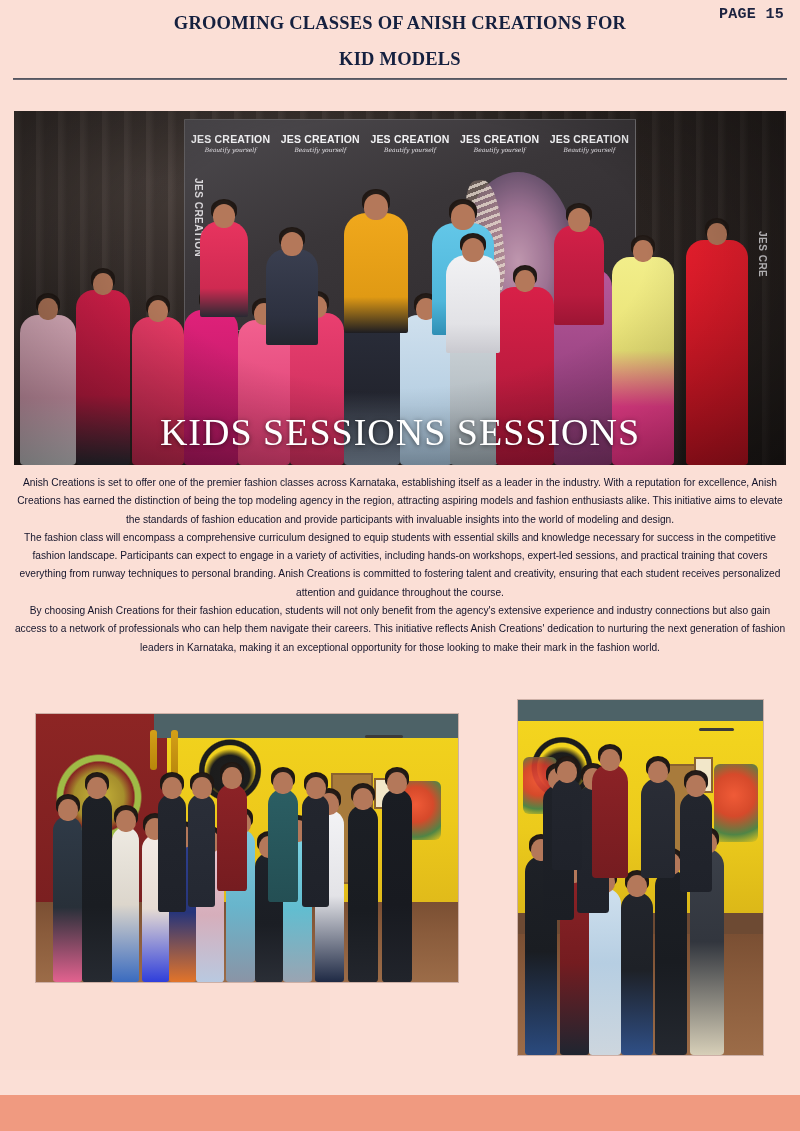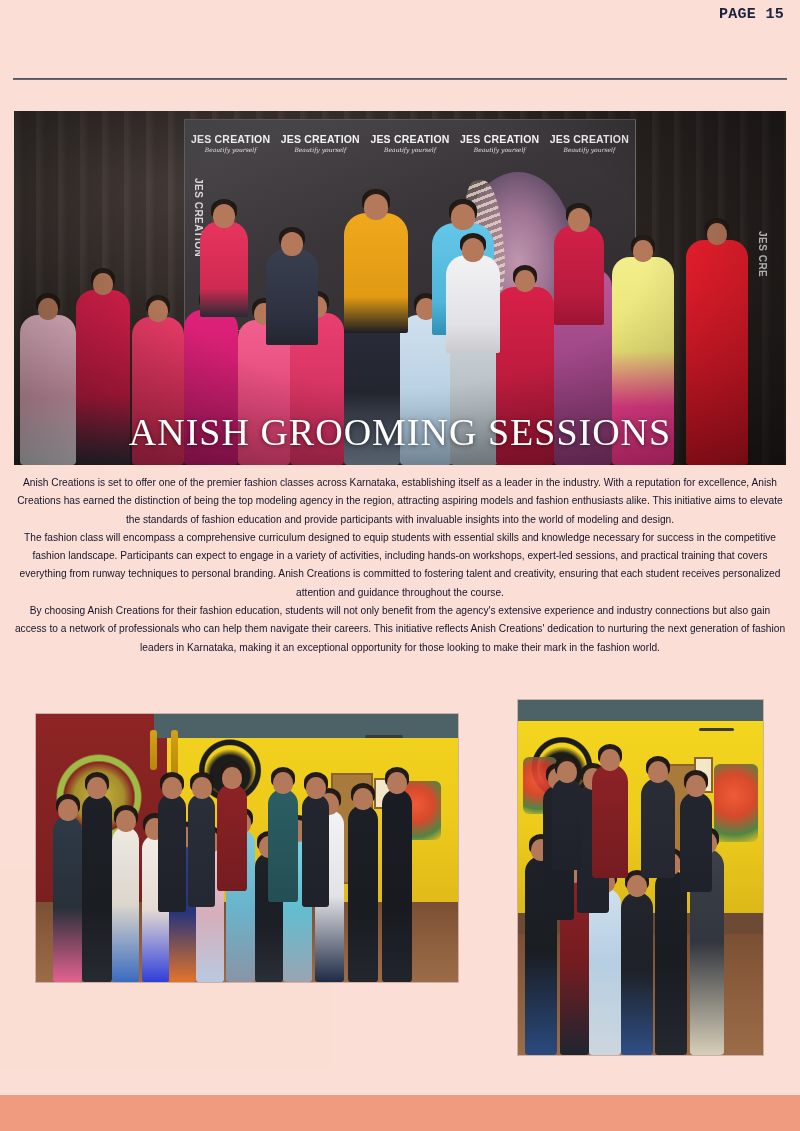--- a/index.html
+++ b/index.html
@@ -355,20 +355,24 @@
 </style>
 </head>
 <body>
 
 <div class="page">
 
   <div class="tint-panel"></div>
 
   <div class="page-number">PAGE 15</div>
 
+  <div class="doc-title">
+    <span>GROOMING CLASSES OF ANISH CREATIONS FOR</span>
+    <span class="line2">KID MODELS</span>
+  </div>
 
   <div class="title-rule"></div>
 
   <div class="hero-photo">
     <div class="hero-bg"></div>
     <div class="hero-curtain"></div>
 
     <div class="hero-banner">
       <div class="banner-row">
         <div class="banner-logo">
@@ -472,21 +476,21 @@
           <span class="hair" style="top:-22px;width:26px;height:20px;"></span>
           <span class="head" style="top:-17px;width:22px;height:24px;"></span>
         </div>
       <div class="kid" style="left:432px;bottom:112px;width:54px;height:98px;background:linear-gradient(180deg,#f2f2f4 0%,#e2e2e6 70%,#c9c9cf 100%);border-radius:20px 20px 2px 2px;">
           <span class="hair" style="top:-22px;width:26px;height:20px;"></span>
           <span class="head" style="top:-17px;width:22px;height:24px;"></span>
         </div>
     </div>
 
     <div class="hero-vignette"></div>
-    <div class="hero-caption">ANISH GROOMING SESSIONS</div>
+    <div class="hero-caption">KIDS SESSIONS SESSIONS</div>
   </div>
 
   <div class="body-copy">
     <p>Anish Creations is set to offer one of the premier fashion classes across Karnataka, establishing itself as a leader in the industry. With a reputation for excellence, Anish Creations has earned the distinction of being the top modeling agency in the region, attracting aspiring models and fashion enthusiasts alike. This initiative aims to elevate the standards of fashion education and provide participants with invaluable insights into the world of modeling and design.</p>
     <p>The fashion class will encompass a comprehensive curriculum designed to equip students with essential skills and knowledge necessary for success in the competitive fashion landscape. Participants can expect to engage in a variety of activities, including hands-on workshops, expert-led sessions, and practical training that covers everything from runway techniques to personal branding. Anish Creations is committed to fostering talent and creativity, ensuring that each student receives personalized attention and guidance throughout the course.</p>
     <p>By choosing Anish Creations for their fashion education, students will not only benefit from the agency's extensive experience and industry connections but also gain access to a network of professionals who can help them navigate their careers. This initiative reflects Anish Creations' dedication to nurturing the next generation of fashion leaders in Karnataka, making it an exceptional opportunity for those looking to make their mark in the fashion world.</p>
   </div>
 
   <div class="photo-left">
     <div class="hall-red"></div>

